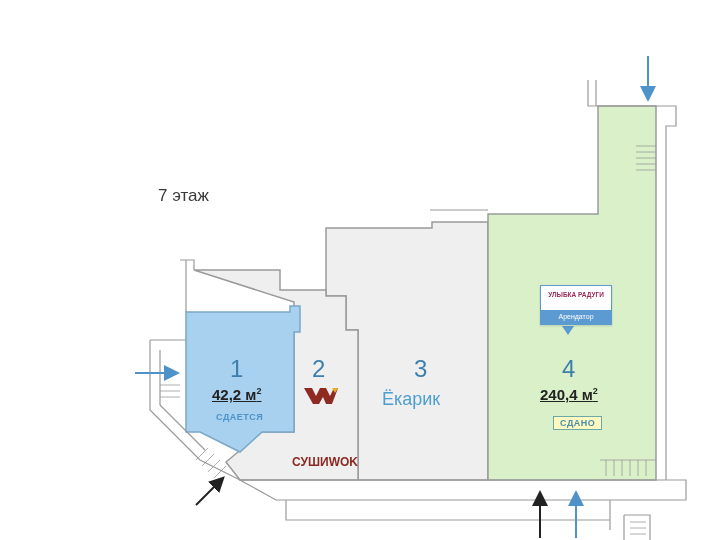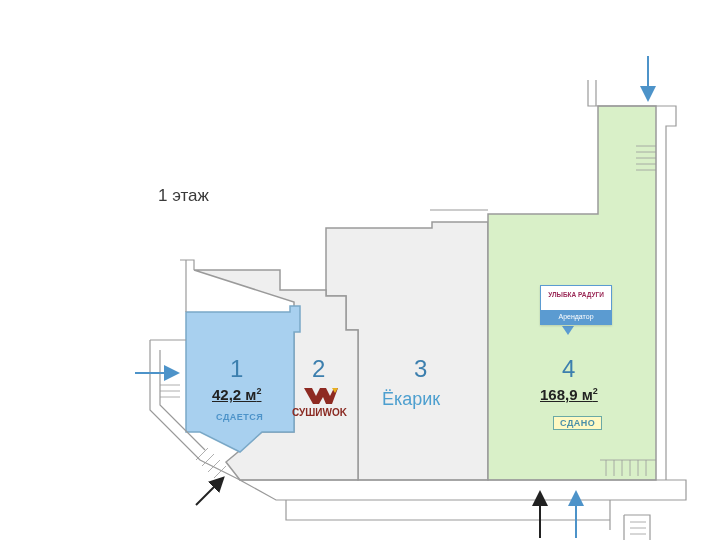--- a/index.html
+++ b/index.html
@@ -5,21 +5,21 @@
   html,body{margin:0;padding:0;background:#ffffff;}
   body{width:720px;height:540px;position:relative;overflow:hidden;font-family:"Liberation Sans",sans-serif;}
   svg{position:absolute;left:0;top:0;}
   .lbl{position:absolute;white-space:nowrap;}
   .floor-title{left:158px;top:186px;font-size:17px;color:#3a3a3a;}
   .unit-num{font-size:24px;color:#3c7fae;text-align:center;}
   .unit-area{font-size:15px;font-weight:bold;color:#222;text-align:center;text-decoration:underline;}
   .unit-area sup{font-size:9px;}
   .status{font-size:9px;font-weight:bold;color:#4d93c9;letter-spacing:0.5px;}
   .status-box{border:1.5px solid #6aa9a6;padding:1px 6px;color:#4a8fa8;background:#fef9c3;}
-  .brand-sushi{font-size:10px;font-weight:bold;color:#8a2a22;}
+  .brand-sushi{font-size:12px;font-weight:bold;color:#8a2a22;margin-top:48px;}
   .brand-ekarik{font-size:18px;color:#4d9fcf;}
   .tenant-card{position:absolute;left:540px;top:285px;width:70px;height:38px;border:1px solid #5b9bd1;background:#fff;box-shadow:0 1px 2px rgba(0,0,0,0.15);}
   .tenant-card .brand{height:24px;font-size:6.5px;font-weight:bold;color:#9b2a57;text-align:center;padding-top:5px;box-sizing:border-box;}
   .tenant-card .bar{height:14px;background:#5b9bd1;color:#fff;font-size:7px;text-align:center;line-height:14px;}
 </style>
 </head>
 <body>
 
 <svg width="720" height="540" viewBox="0 0 720 540">
   <defs>
@@ -67,21 +67,21 @@
   </g>
 
   <line x1="135" y1="373" x2="176" y2="373" stroke="#4d93c9" stroke-width="2" marker-end="url(#ab)"></line>
   <line x1="196" y1="505" x2="222" y2="479" stroke="#222" stroke-width="2" marker-end="url(#ak)"></line>
   <line x1="540" y1="538" x2="540" y2="494" stroke="#222" stroke-width="2" marker-end="url(#ak)"></line>
   <line x1="576" y1="538" x2="576" y2="494" stroke="#4d93c9" stroke-width="2" marker-end="url(#ab)"></line>
   <line x1="648" y1="56" x2="648" y2="98" stroke="#4d93c9" stroke-width="2" marker-end="url(#ab)"></line>
   <polygon points="562,326 574,326 568,335" fill="#5b9bd1"></polygon>
 </svg>
 
-<div class="lbl floor-title">1 этаж</div>
+<div class="lbl floor-title">7 этаж</div>
 
 <div class="lbl unit-num" style="left:230px;top:355px;">1</div>
 <div class="lbl unit-area" style="left:212px;top:386px;"><span>42,2 м</span><sup>2</sup></div>
 <div class="lbl status" style="left:216px;top:412px;">СДАЕТСЯ</div>
 
 <div class="lbl unit-num" style="left:312px;top:355px;">2</div>
 <div class="lbl" style="left:304px;top:388px;">
   <svg width="34" height="16" viewBox="0 0 34 16">
       <path d="M0,0 L8,0 L12,8 L16,0 L22,0 L26,8 L30,0 L34,0 L28,16 L22,16 L19,9 L15,16 L9,16 Z" fill="#8e2a22"></path>
       <path d="M28,0 L34,0 L31,5 Z" fill="#e8b020"></path>
@@ -90,14 +90,14 @@
 <div class="lbl brand-sushi" style="left:292px;top:407px;">СУШИWOK</div>
 
 <div class="lbl unit-num" style="left:414px;top:355px;">3</div>
 <div class="lbl brand-ekarik" style="left:382px;top:389px;">Ёкарик</div>
 
 <div class="tenant-card">
   <div class="brand">УЛЫБКА РАДУГИ</div>
   <div class="bar">Арендатор</div>
 </div>
 <div class="lbl unit-num" style="left:562px;top:355px;">4</div>
-<div class="lbl unit-area" style="left:540px;top:386px;"><span>168,9 м</span><sup>2</sup></div>
+<div class="lbl unit-area" style="left:540px;top:386px;"><span>240,4 м</span><sup>2</sup></div>
 <div class="lbl status status-box" style="left:553px;top:416px;">СДАНО</div>
 
 </body></html>

